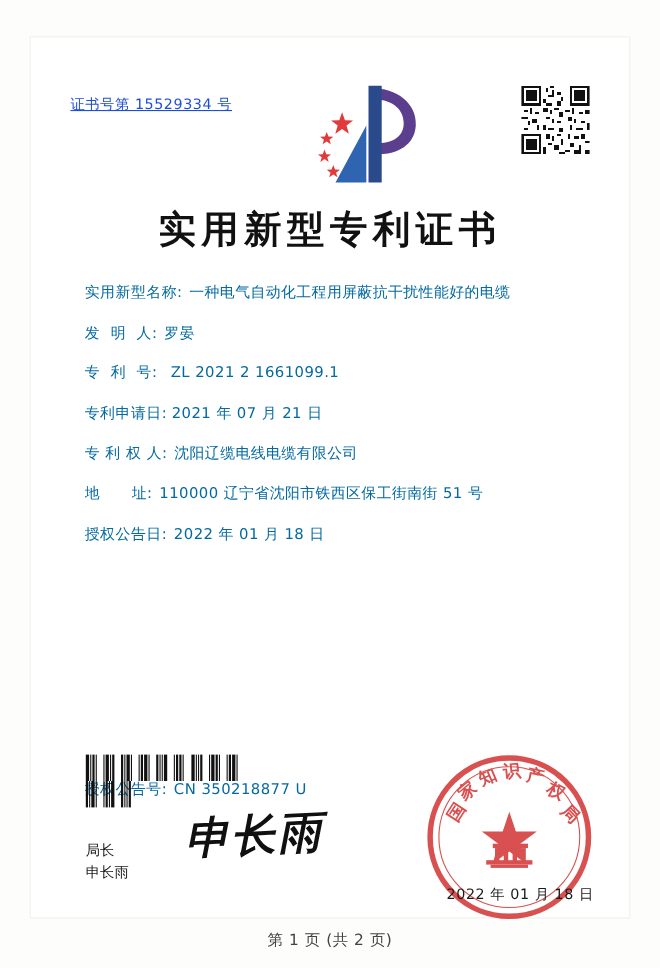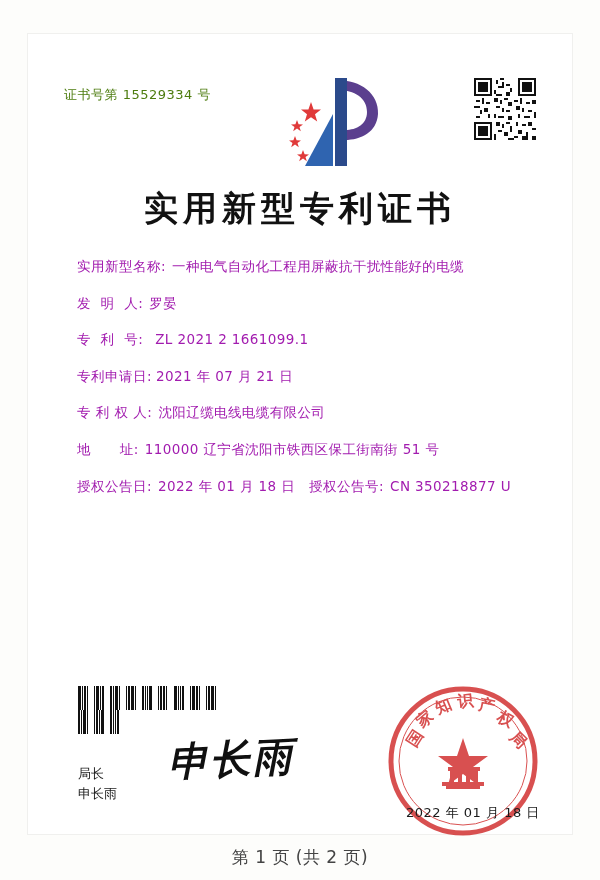--- a/index.html
+++ b/index.html
@@ -31,22 +31,23 @@
     background: #ffffff;
     box-shadow: 0 0 0 1px #f0f0ee;
   }
   
   .cert-no {
     position: absolute;
     left: 36px;
     top: 52px;
     font-size: 13px;
     letter-spacing: 0.5px;
-    color: #4d7c0f;
+    color: #1d4ed8;
     white-space: nowrap;
+    text-decoration: underline;
   }
   
   .logo {
     position: absolute;
     left: 247px;
     top: 40px;
     width: 110px;
     height: 96px;
   }
   
@@ -76,33 +77,34 @@
     left: 49px;
     right: 40px;
     top: 222px;
   }
   .field {
     display: flex;
     align-items: baseline;
     font-size: 13.5px;
     line-height: 1.6;
     margin-bottom: 15px;
-    color: #a21caf;
+    color: #0369a1;
   }
   .field .k {
     flex: 0 0 auto;
     white-space: pre;
     letter-spacing: 0.5px;
   }
   .field .v {
     flex: 1 1 auto;
     letter-spacing: 0.4px;
   }
   .field.pair {
     display: flex;
+    flex-direction: column;
   }
   .field.pair .left {
     width: 232px;
     display: flex;
     flex: 0 0 232px;
   }
   .field.pair .right {
     display: flex;
     flex: 1 1 auto;
   }
@@ -175,21 +177,21 @@
     color: #1a1a1a;
     letter-spacing: 0.5px;
   }
   
   .footer {
     position: absolute;
     left: 0;
     right: 0;
     top: 812px;
     text-align: center;
-    font-size: 17px;
+    font-size: 14px;
     color: #444;
     letter-spacing: 0.5px;
   }
 </style>
 </head>
 <body>
 
 <div class="page">
   <div class="sheet">
 

